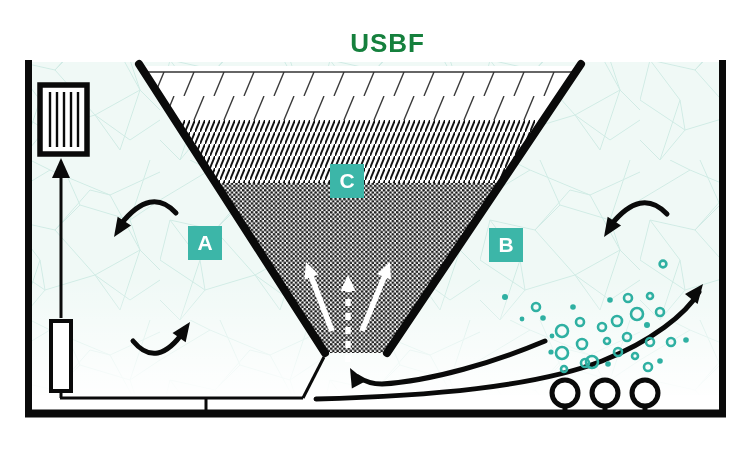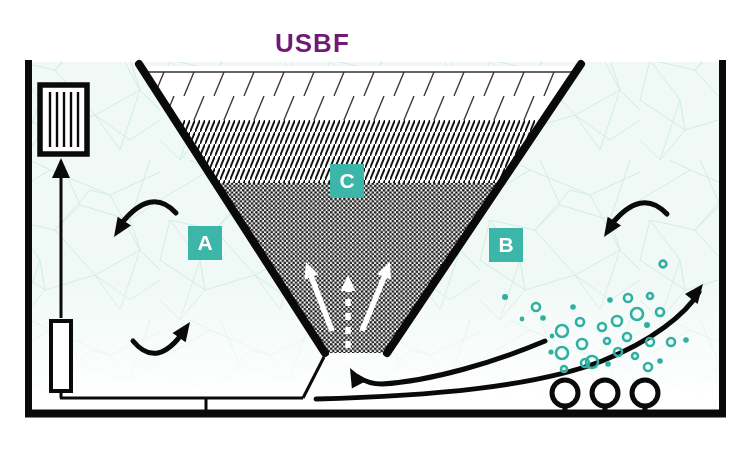--- a/index.html
+++ b/index.html
@@ -8,22 +8,22 @@
     font-family:"Liberation Sans",sans-serif;
   }
   #stage svg{position:absolute;left:0;top:0;}
   .zone-label{
     position:absolute;width:34px;height:34px;
     background:var(--accent,#3cb6a8);
     color:#ffffff;font-weight:bold;font-size:21px;line-height:34px;
     text-align:center;user-select:none;
   }
   .diagram-title{
-    position:absolute;left:275px;top:28px;width:150px;text-align:left;
-    font-weight:bold;font-size:26px;letter-spacing:1px;color:#701a75;
+    position:absolute;left:275px;top:28px;width:150px;text-align:right;
+    font-weight:bold;font-size:26px;letter-spacing:1px;color:#15803d;
   }
   .bubble{fill:none;stroke:var(--bubble,#2fb0a2);}
   .bubble-dot{fill:var(--bubble,#2fb0a2);stroke:none;}
   .mesh-stroke{stroke:var(--mesh,#c7e7e0);}
 </style>
 </head>
 <body>
 
 <div id="stage">
 

